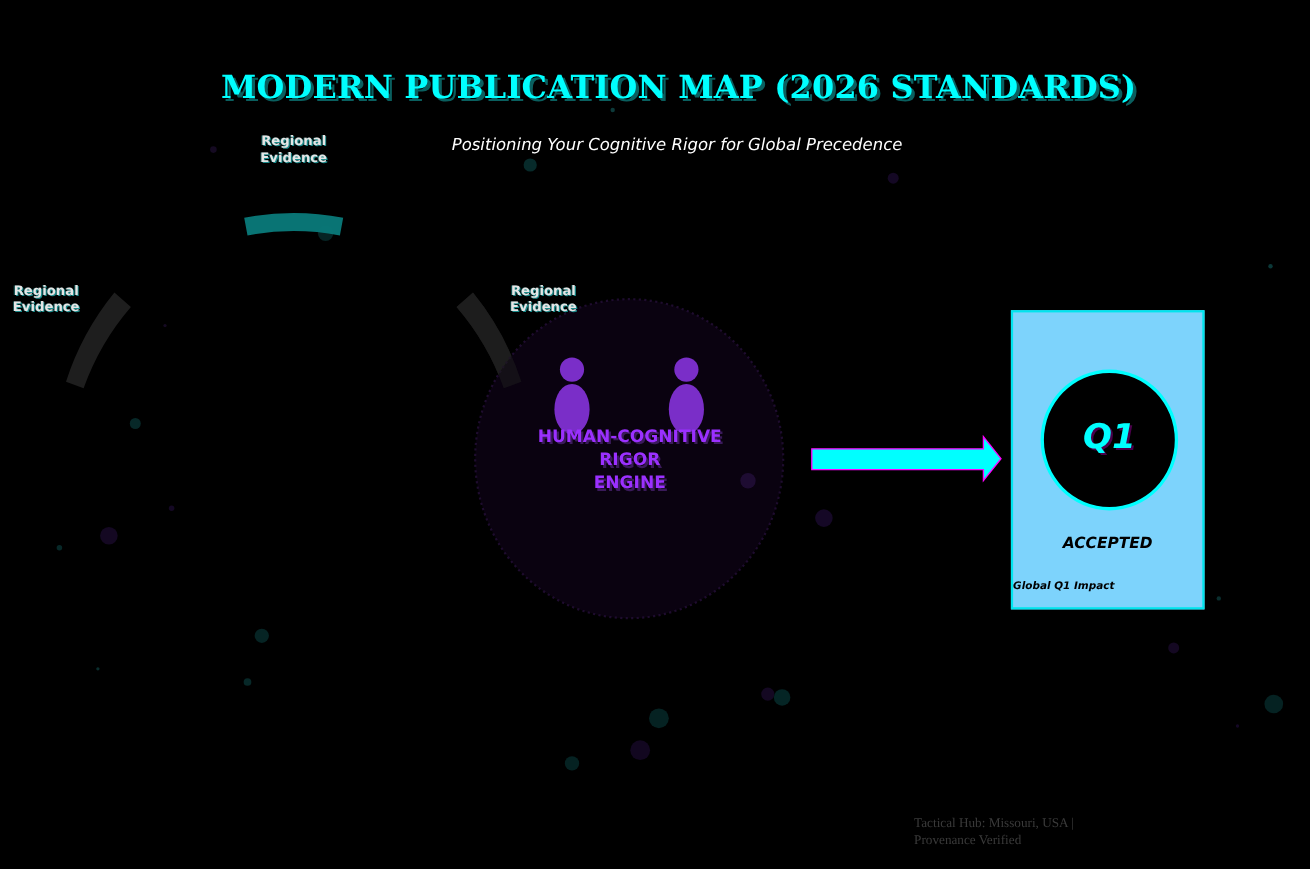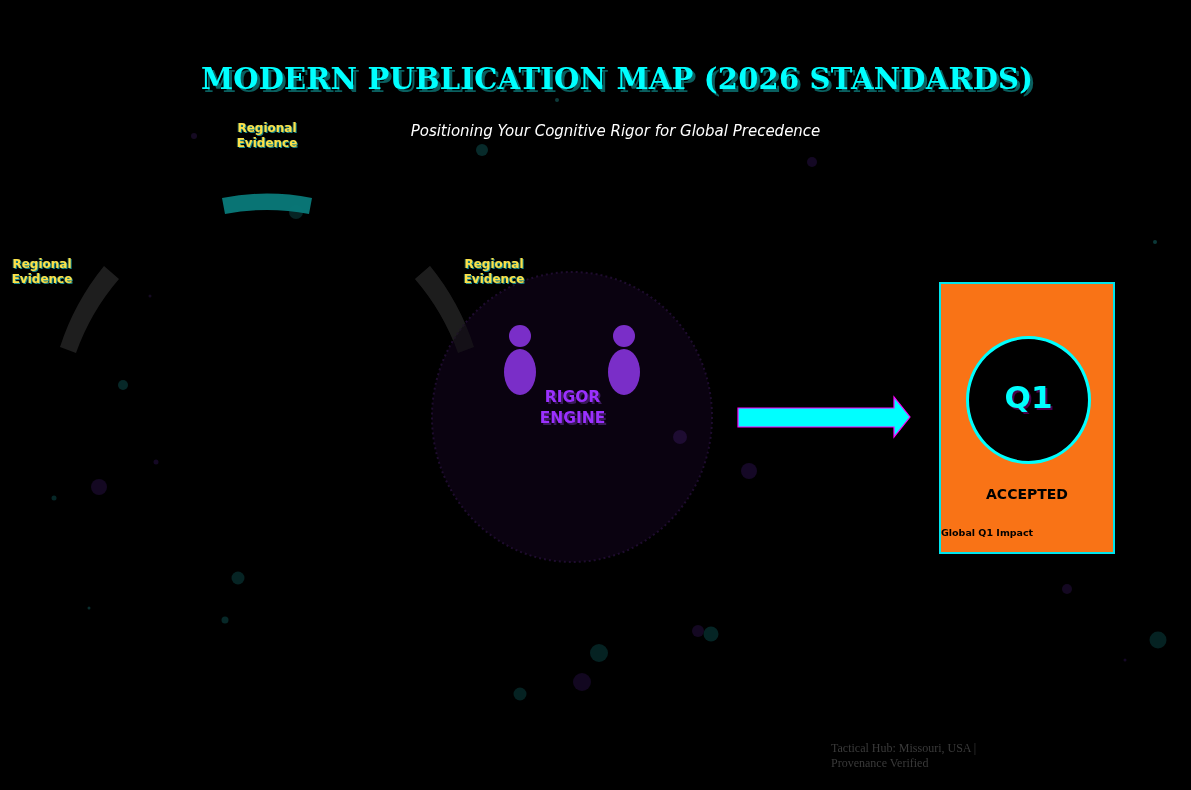--- a/index.html
+++ b/index.html
@@ -1,23 +1,23 @@
 <!DOCTYPE html>
 <html><head>
 <meta charset="utf-8">
 <style>
   html, body { margin:0; padding:0; background:#000; }
   body { width:1191px; height:790px; position:relative; overflow:hidden; font-family:"DejaVu Sans", sans-serif; }
   .stage { position:absolute; left:0; top:0; width:1003px; height:790px; }
   svg.bg { position:absolute; left:0; top:0; }
   .title { position:absolute; left:0; width:1234px; top:62px; text-align:center; font-family:"DejaVu Serif", serif; font-weight:bold; font-size:29px; color:#00ffff; text-shadow:3px 3px 0 #0a5f5f; letter-spacing:0.2px; }
   .subtitle { position:absolute; left:0; width:1231px; top:122px; text-align:center; font-family:"DejaVu Sans", sans-serif; font-style:italic; font-size:15px; color:#ffffff; }
-  .region-label { position:absolute; width:110px; text-align:center; font-family:"DejaVu Sans", sans-serif; font-weight:bold; font-size:12px; line-height:15px; color:#fde047; text-shadow:1px 1px 0 #1a8a8a, -1px 0 0 #0d4a4a; }
+  .region-label { position:absolute; width:110px; text-align:center; font-family:"DejaVu Sans", sans-serif; font-weight:bold; font-size:12px; line-height:15px; color:#e5e5e5; text-shadow:1px 1px 0 #1a8a8a, -1px 0 0 #0d4a4a; }
   .engine-label { position:absolute; left:440px; width:265px; top:387px; text-align:center; font-family:"DejaVu Sans", sans-serif; font-weight:bold; font-size:15.5px; line-height:21px; color:#9b30ff; text-shadow:2px 2px 0 #3a1a5a; }
-  .q1-card { position:absolute; left:939px; top:282px; width:172px; height:268px; background:#f97316; border:2.5px solid #00e5ee; }
+  .q1-card { position:absolute; left:919px; top:282px; width:172px; height:268px; background:#7dd3fc; border:2.5px solid #00e5ee;font-style:italic; }
   .q1-circle { position:absolute; left:25px; top:52px; width:119px; height:122px; border-radius:50%; background:#000; border:3px solid #00ffff; }
   .q1-text { position:absolute; left:0; right:0; top:40px; text-align:center; font-family:"DejaVu Sans", sans-serif; font-weight:bold; font-size:31px; color:#00ffff; text-shadow:2px 2px 0 #4a004a; }
   .accepted { position:absolute; left:0; right:0; top:202px; text-align:center; font-family:"DejaVu Sans", sans-serif; font-weight:bold; font-size:14px; color:#000; }
   .impact { position:absolute; left:0; right:0; top:243px; font-family:"DejaVu Sans", sans-serif; font-weight:bold; font-size:9.5px; color:#000; }
   .footer { position:absolute; left:831px; top:741px; font-family:Liberation Serif, serif; font-size:12px; color:#3a3a3a; }
 </style>
 </head>
 <body>
 
 <div class="stage">
@@ -83,20 +83,21 @@
   <div class="region-label" style="left:-13px; top:257px;">
     <div>Regional</div>
     <div>Evidence</div>
   </div>
   <div class="region-label" style="left:439px; top:257px;">
     <div>Regional</div>
     <div>Evidence</div>
   </div>
 
   <div class="engine-label">
+    <div>HUMAN-COGNITIVE</div>
     <div>RIGOR</div>
     <div>ENGINE</div>
   </div>
 
   <div class="q1-card">
     <div class="q1-circle">
       <div class="q1-text">Q1</div>
     </div>
     <div class="accepted">ACCEPTED</div>
     <div class="impact">Global Q1 Impact</div>

